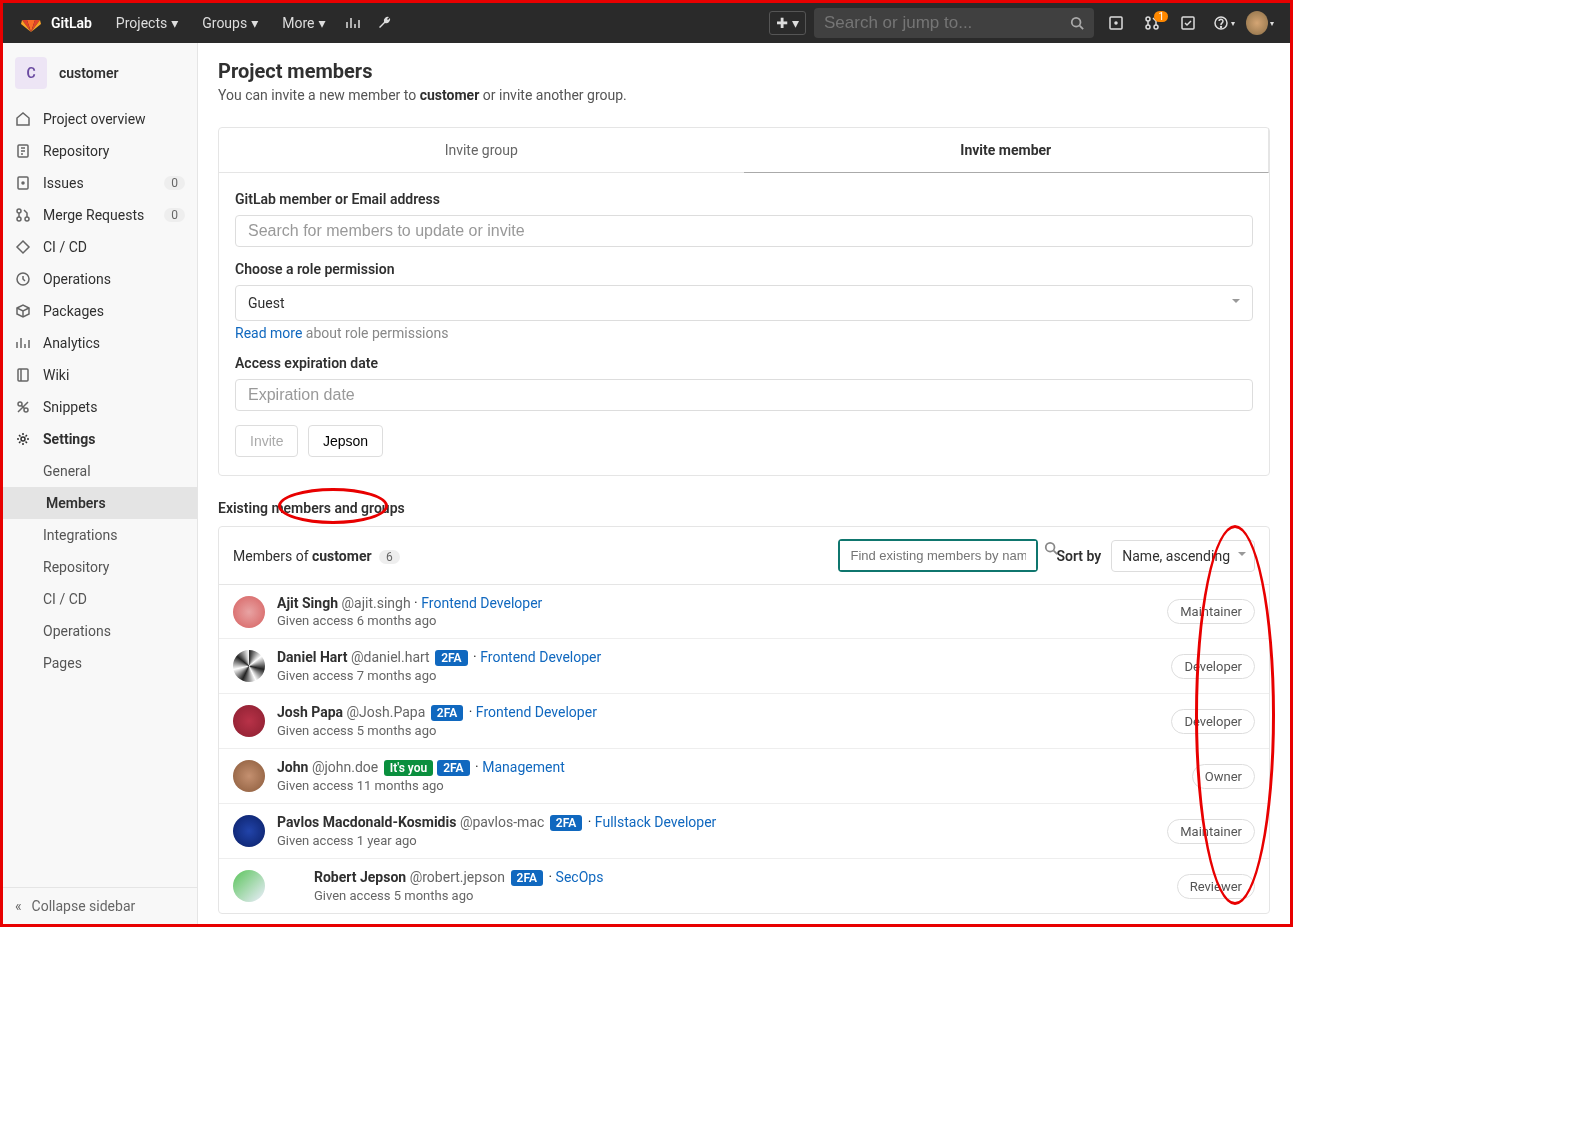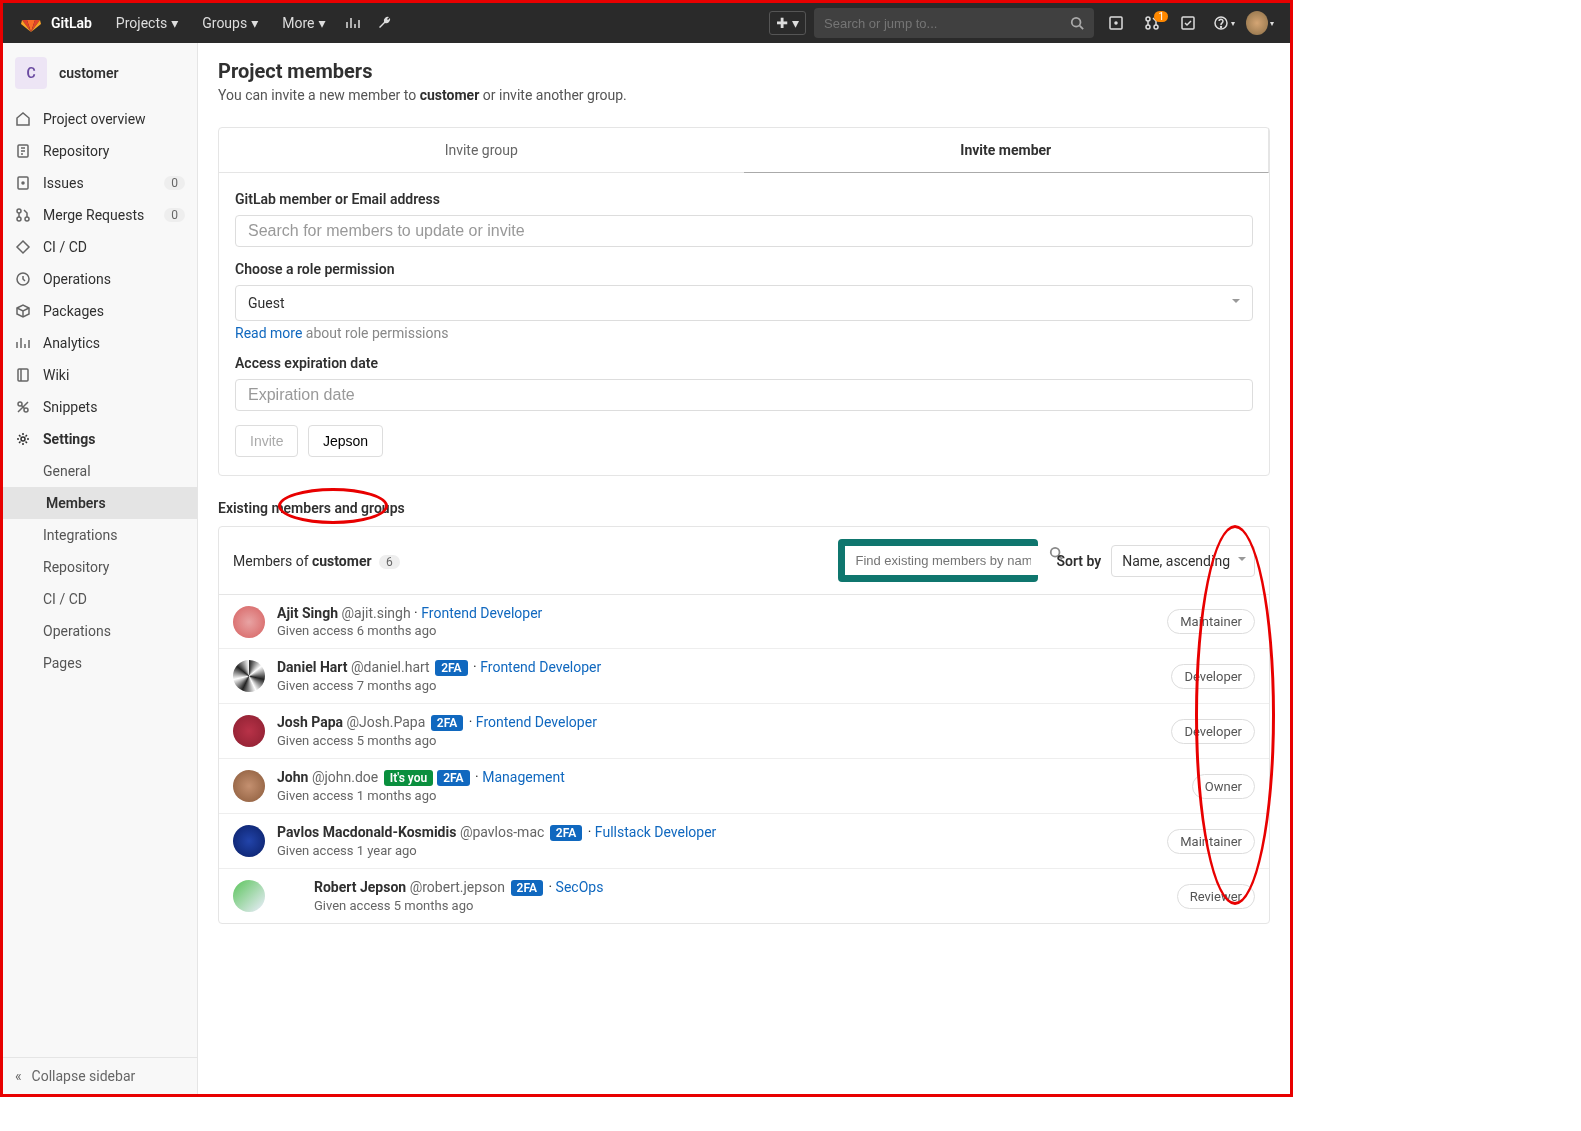--- a/index.html
+++ b/index.html
@@ -1,30 +1,30 @@
 <!DOCTYPE html>
 <html><head>
 <meta charset="utf-8">
 <style>
 * { box-sizing: border-box; margin: 0; padding: 0; }
 body { font-family: -apple-system, BlinkMacSystemFont, "Segoe UI", Roboto, sans-serif; font-size: 14px; color: #303030; background: #fff; }
 a { text-decoration: none; }
 
 
-.red-frame { border: 3px solid #e80000; width: 1293px; height: 1097px; position: relative; overflow: hidden; }
+.red-frame { border: 3px solid #e80000; width: 1293px; height: 927px; position: relative; overflow: hidden; }
 
 
 .header { background: #2a2a2a; height: 40px; display: flex; align-items: center; padding: 0 16px; color: #fff; }
 .header-left { display: flex; align-items: center; gap: 4px; }
 .gitlab-logo { width: 24px; height: 24px; display: flex; align-items: center; }
 .nav-item { color: #ddd; padding: 6px 10px; display: flex; align-items: center; gap: 4px; cursor: pointer; font-size: 14px; }
 .header-right { margin-left: auto; display: flex; align-items: center; gap: 8px; }
 .plus-btn { display: flex; align-items: center; border: 1px solid #555; border-radius: 3px; padding: 3px 6px; color: #ddd; cursor: pointer; }
 .search-box { background: #404040; border-radius: 4px; width: 280px; height: 30px; display: flex; align-items: center; padding: 0 10px; color: #aaa; }
-.search-box input { background: transparent; border: none; outline: none; color: #ddd; flex: 1; font-size: 13px; }
+.search-box input { background: transparent; border: none; outline: none; color: #ddd; flex: 1; font-size: 17px; }
 .hicon { width: 28px; height: 28px; display: flex; align-items: center; justify-content: center; color: #ddd; cursor: pointer; position: relative; }
 .mr-badge { background: #ff8800; color: #fff; border-radius: 8px; font-size: 10px; padding: 0 4px; position: absolute; top: 2px; right: -2px; }
 .avatar-small { width: 24px; height: 24px; border-radius: 50%; background: radial-gradient(circle, #d4a574, #8b6f47); }
 
 
 .layout { display: flex; height: calc(100% - 40px); }
 .sidebar { width: 195px; background: #f8f8f8; border-right: 1px solid #e5e5e5; display: flex; flex-direction: column; }
 .proj-head { display: flex; align-items: center; gap: 12px; padding: 14px 12px; }
 .proj-avatar { width: 32px; height: 32px; background: #ede5f5; color: #6b4ba1; border-radius: 4px; display: flex; align-items: center; justify-content: center; font-weight: 600; }
 .proj-name { font-weight: 600; }
@@ -60,21 +60,21 @@
 .readmore a { color: #1068bf; }
 .readmore span { color: #888; }
 .btn { border: 1px solid #ddd; background: #fff; border-radius: 4px; padding: 7px 14px; font-size: 14px; cursor: pointer; margin-right: 6px; }
 .btn:disabled { color: #aaa; cursor: default; }
 
 .existing-h { font-weight: 600; margin: 24px 0 10px; }
 .members-panel { border: 1px solid #e5e5e5; border-radius: 4px; }
 .members-head { display: flex; align-items: center; padding: 12px 14px; border-bottom: 1px solid #e5e5e5; gap: 10px; }
 .members-title { flex: 1; }
 .count-badge { background: #eee; border-radius: 10px; padding: 0 7px; font-size: 12px; color: #666; margin-left: 4px; }
-.search-members { border: 7px solid #0f766e; border-radius: 4px; display: flex; align-items: flex-start; width: 200px; }
+.search-members { border: 2px solid #0f766e; border-radius: 4px; display: flex; align-items: flex-start; width: 200px; }
 .search-members input { border: none; outline: none; padding: 7px 10px; flex: 1; font-size: 13px; }
 .search-members .mag { padding: 0 8px; color: #888; }
 .sortby { font-weight: 600; margin-left: 8px; }
 .sort-select { border: 1px solid #ddd; border-radius: 4px; padding: 7px 24px 7px 10px; position: relative; cursor: pointer; }
 .sort-select::after { content: ""; position: absolute; right: 8px; top: 50%; transform: translateY(-50%); border: 4px solid transparent; border-top-color: #999; }
 
 .member-row { display: flex; align-items: center; padding: 10px 14px; border-bottom: 1px solid #eee; }
 .member-row:last-child { border-bottom: none; gap: 37px; }
 .mavatar { width: 32px; height: 32px; border-radius: 50%; margin-right: 12px; flex-shrink: 0; }
 .minfo { flex: 1; }
@@ -373,21 +373,21 @@
               <div class="minfo">
                 <div><span class="mname">Josh Papa</span> <span class="mhandle">@Josh.Papa</span> <span class="chip chip-2fa">2FA</span> <span>·</span> <a href="#" class="mrole-link">Frontend Developer</a></div>
                 <div class="maccess">Given access 5 months ago</div>
               </div>
               <div class="role-pill">Developer</div>
             </div>
             <div class="member-row">
               <div class="mavatar" style="background:radial-gradient(circle,#c49070,#8a5a3a)"></div>
               <div class="minfo">
                 <div><span class="mname">John</span> <span class="mhandle">@john.doe</span> <span class="chip chip-you">It's you</span><span class="chip chip-2fa">2FA</span> <span>·</span> <a href="#" class="mrole-link">Management</a></div>
-                <div class="maccess">Given access 1 months ago</div>
+                <div class="maccess">Given access 11 months ago</div>
               </div>
               <div class="role-pill">Owner</div>
             </div>
             <div class="member-row">
               <div class="mavatar" style="background:radial-gradient(circle,#2244aa,#0a1f66)"></div>
               <div class="minfo">
                 <div><span class="mname">Pavlos Macdonald-Kosmidis</span> <span class="mhandle">@pavlos-mac</span> <span class="chip chip-2fa">2FA</span> <span>·</span> <a href="#" class="mrole-link">Fullstack Developer</a></div>
                 <div class="maccess">Given access 1 year ago</div>
               </div>
               <div class="role-pill">Maintainer</div>

